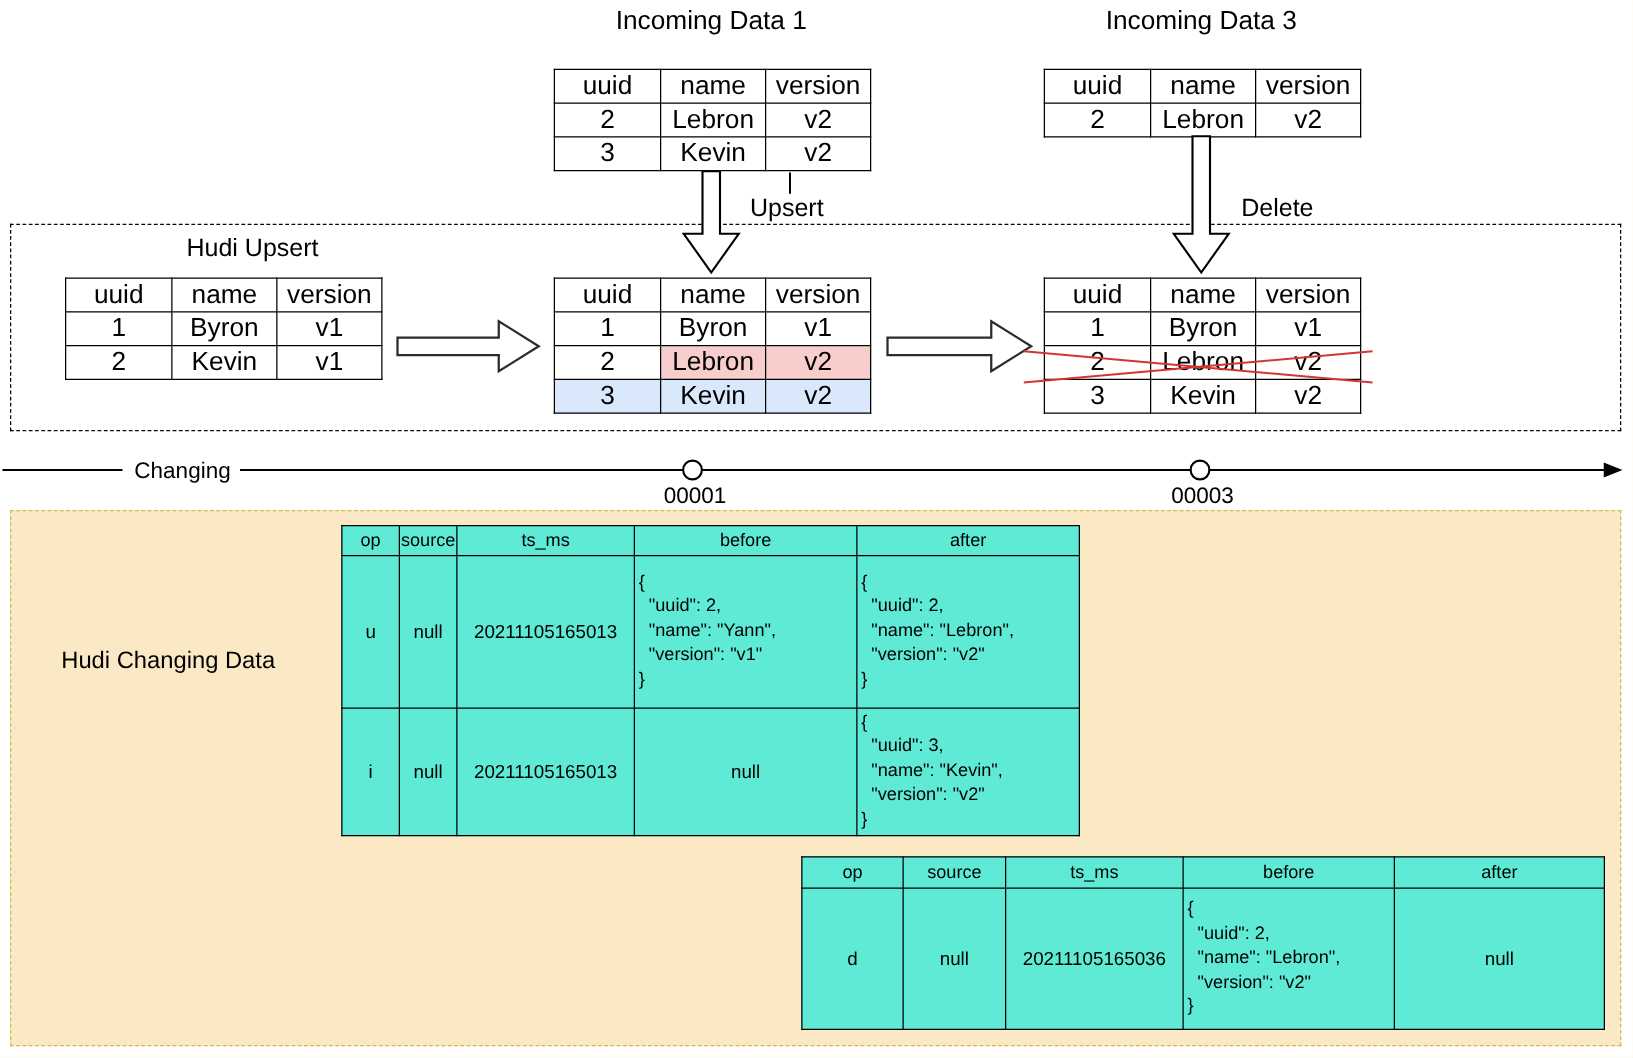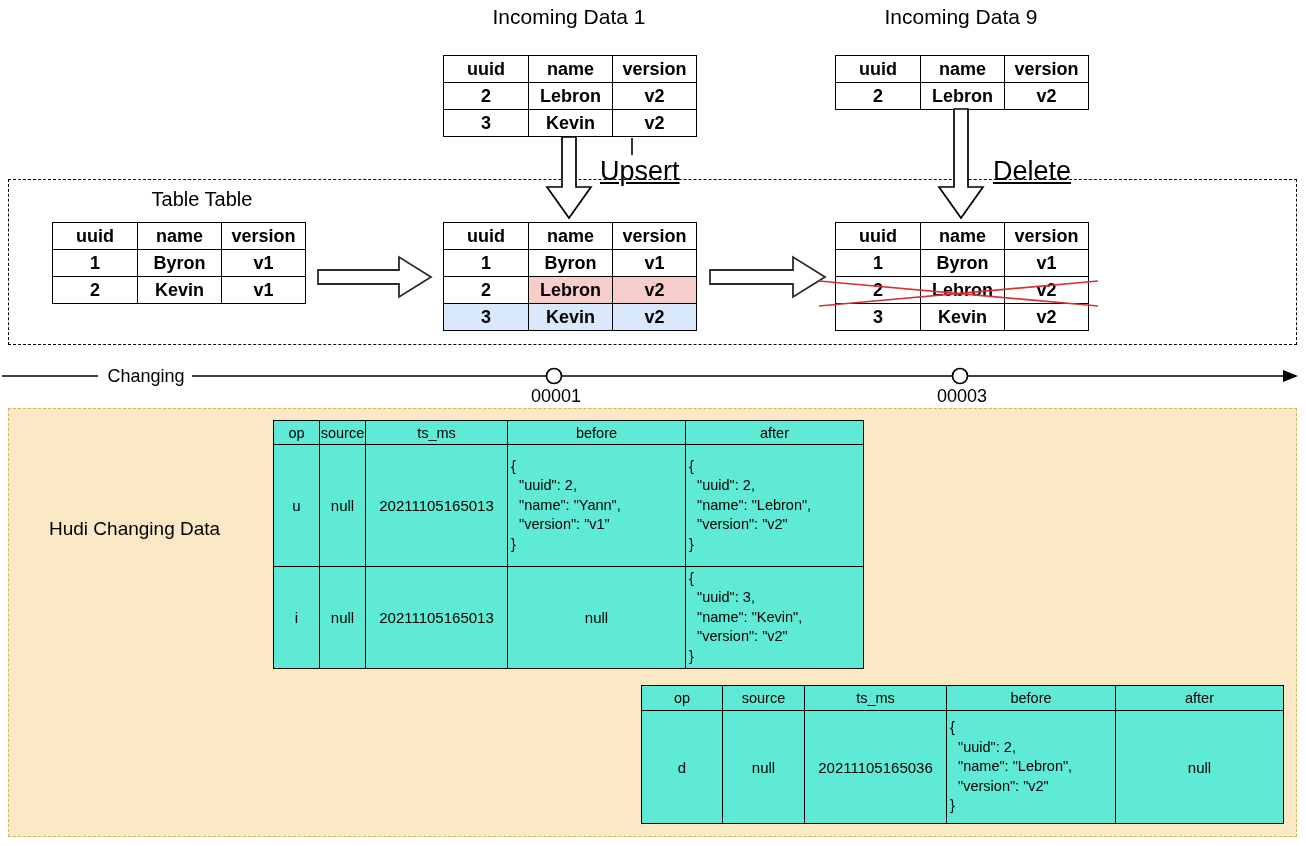--- a/index.html
+++ b/index.html
@@ -4,32 +4,32 @@
 <style>
   * { margin: 0; padding: 0; box-sizing: border-box; }
   html, body { background: #ffffff; }
   body { font-family: "Liberation Sans", sans-serif; color: #000; }
   #canvas { position: relative; width: 1306px; height: 846px; background: #fff; overflow: hidden; }
   .abs { position: absolute; }
 
   
   .big-title   { font-size: 21px; text-align: center; }
   .box-title   { font-size: 20px; text-align: center; }
-  .op-label    { font-size: 27px; text-decoration: underline; }
+  .op-label    { font-size: 20px; }
   .tl-label    { font-size: 18px; text-align: center; }
   .side-label  { font-size: 19px; }
 
   
   .hudi-box   { border: 1.6px dashed #000; background: transparent; }
   .yellow-box { border: 1.6px dashed #D6B656; background: #FBE9C6; }
 
   
   table.rec { border-collapse: collapse; table-layout: fixed; background: #fff; }
   table.rec th, table.rec td {
-    border: 1.6px solid #000; font-weight: bold; font-size: 18px;
+    border: 1.6px solid #000; font-weight: normal; font-size: 21px;
     text-align: center; vertical-align: middle; height: 27px; padding: 0;
   }
   td.pink { background: #F8CECC; border-color: #B85450; }
   td.blue { background: #DAE8FC; border-color: #6C8EBF; }
 
   
   table.cdc { border-collapse: collapse; table-layout: fixed; background: #5eead4; }
   table.cdc th, table.cdc td {
     border: 1.6px solid #000; font-weight: normal; font-size: 15px;
     text-align: center; vertical-align: middle; padding: 0;
@@ -39,21 +39,21 @@
   .jsonpre { white-space: pre; font-size: 14.5px; line-height: 1.34; padding: 2px 2px 2px 3px; }
 
   svg.overlay { position: absolute; left: 0; top: 0; pointer-events: none; }
 </style>
 </head>
 <body>
 
 <div id="canvas">
 
   <div class="abs big-title" style="left:399px; top:5px; width:340px;">Incoming Data 1</div>
-  <div class="abs big-title" style="left:791px; top:5px; width:340px;">Incoming Data 9</div>
+  <div class="abs big-title" style="left:791px; top:5px; width:340px;">Incoming Data 3</div>
 
   <table class="rec abs" style="left:443px; top:55px;">
     <colgroup>
         <col style="width:85px">
         <col style="width:84px">
         <col style="width:84px">
       </colgroup>
     <tbody>
         <tr>
       <th>uuid</th>
@@ -90,21 +90,21 @@
       <td>Lebron</td>
       <td>v2</td>
     </tr>
   </tbody>
     </table>
 
   <div class="abs op-label" style="left:600px; top:156px;">Upsert</div>
   <div class="abs op-label" style="left:993px; top:156px;">Delete</div>
 
   <div class="abs hudi-box" style="left:8px; top:179px; width:1289px; height:166px;"></div>
-  <div class="abs box-title" style="left:82px; top:188px; width:240px;">Table Table</div>
+  <div class="abs box-title" style="left:82px; top:188px; width:240px;">Hudi Upsert</div>
 
   <table class="rec abs" style="left:52px; top:222px;">
     <colgroup>
         <col style="width:85px">
         <col style="width:84px">
         <col style="width:84px">
       </colgroup>
     <tbody>
         <tr>
       <th>uuid</th>

